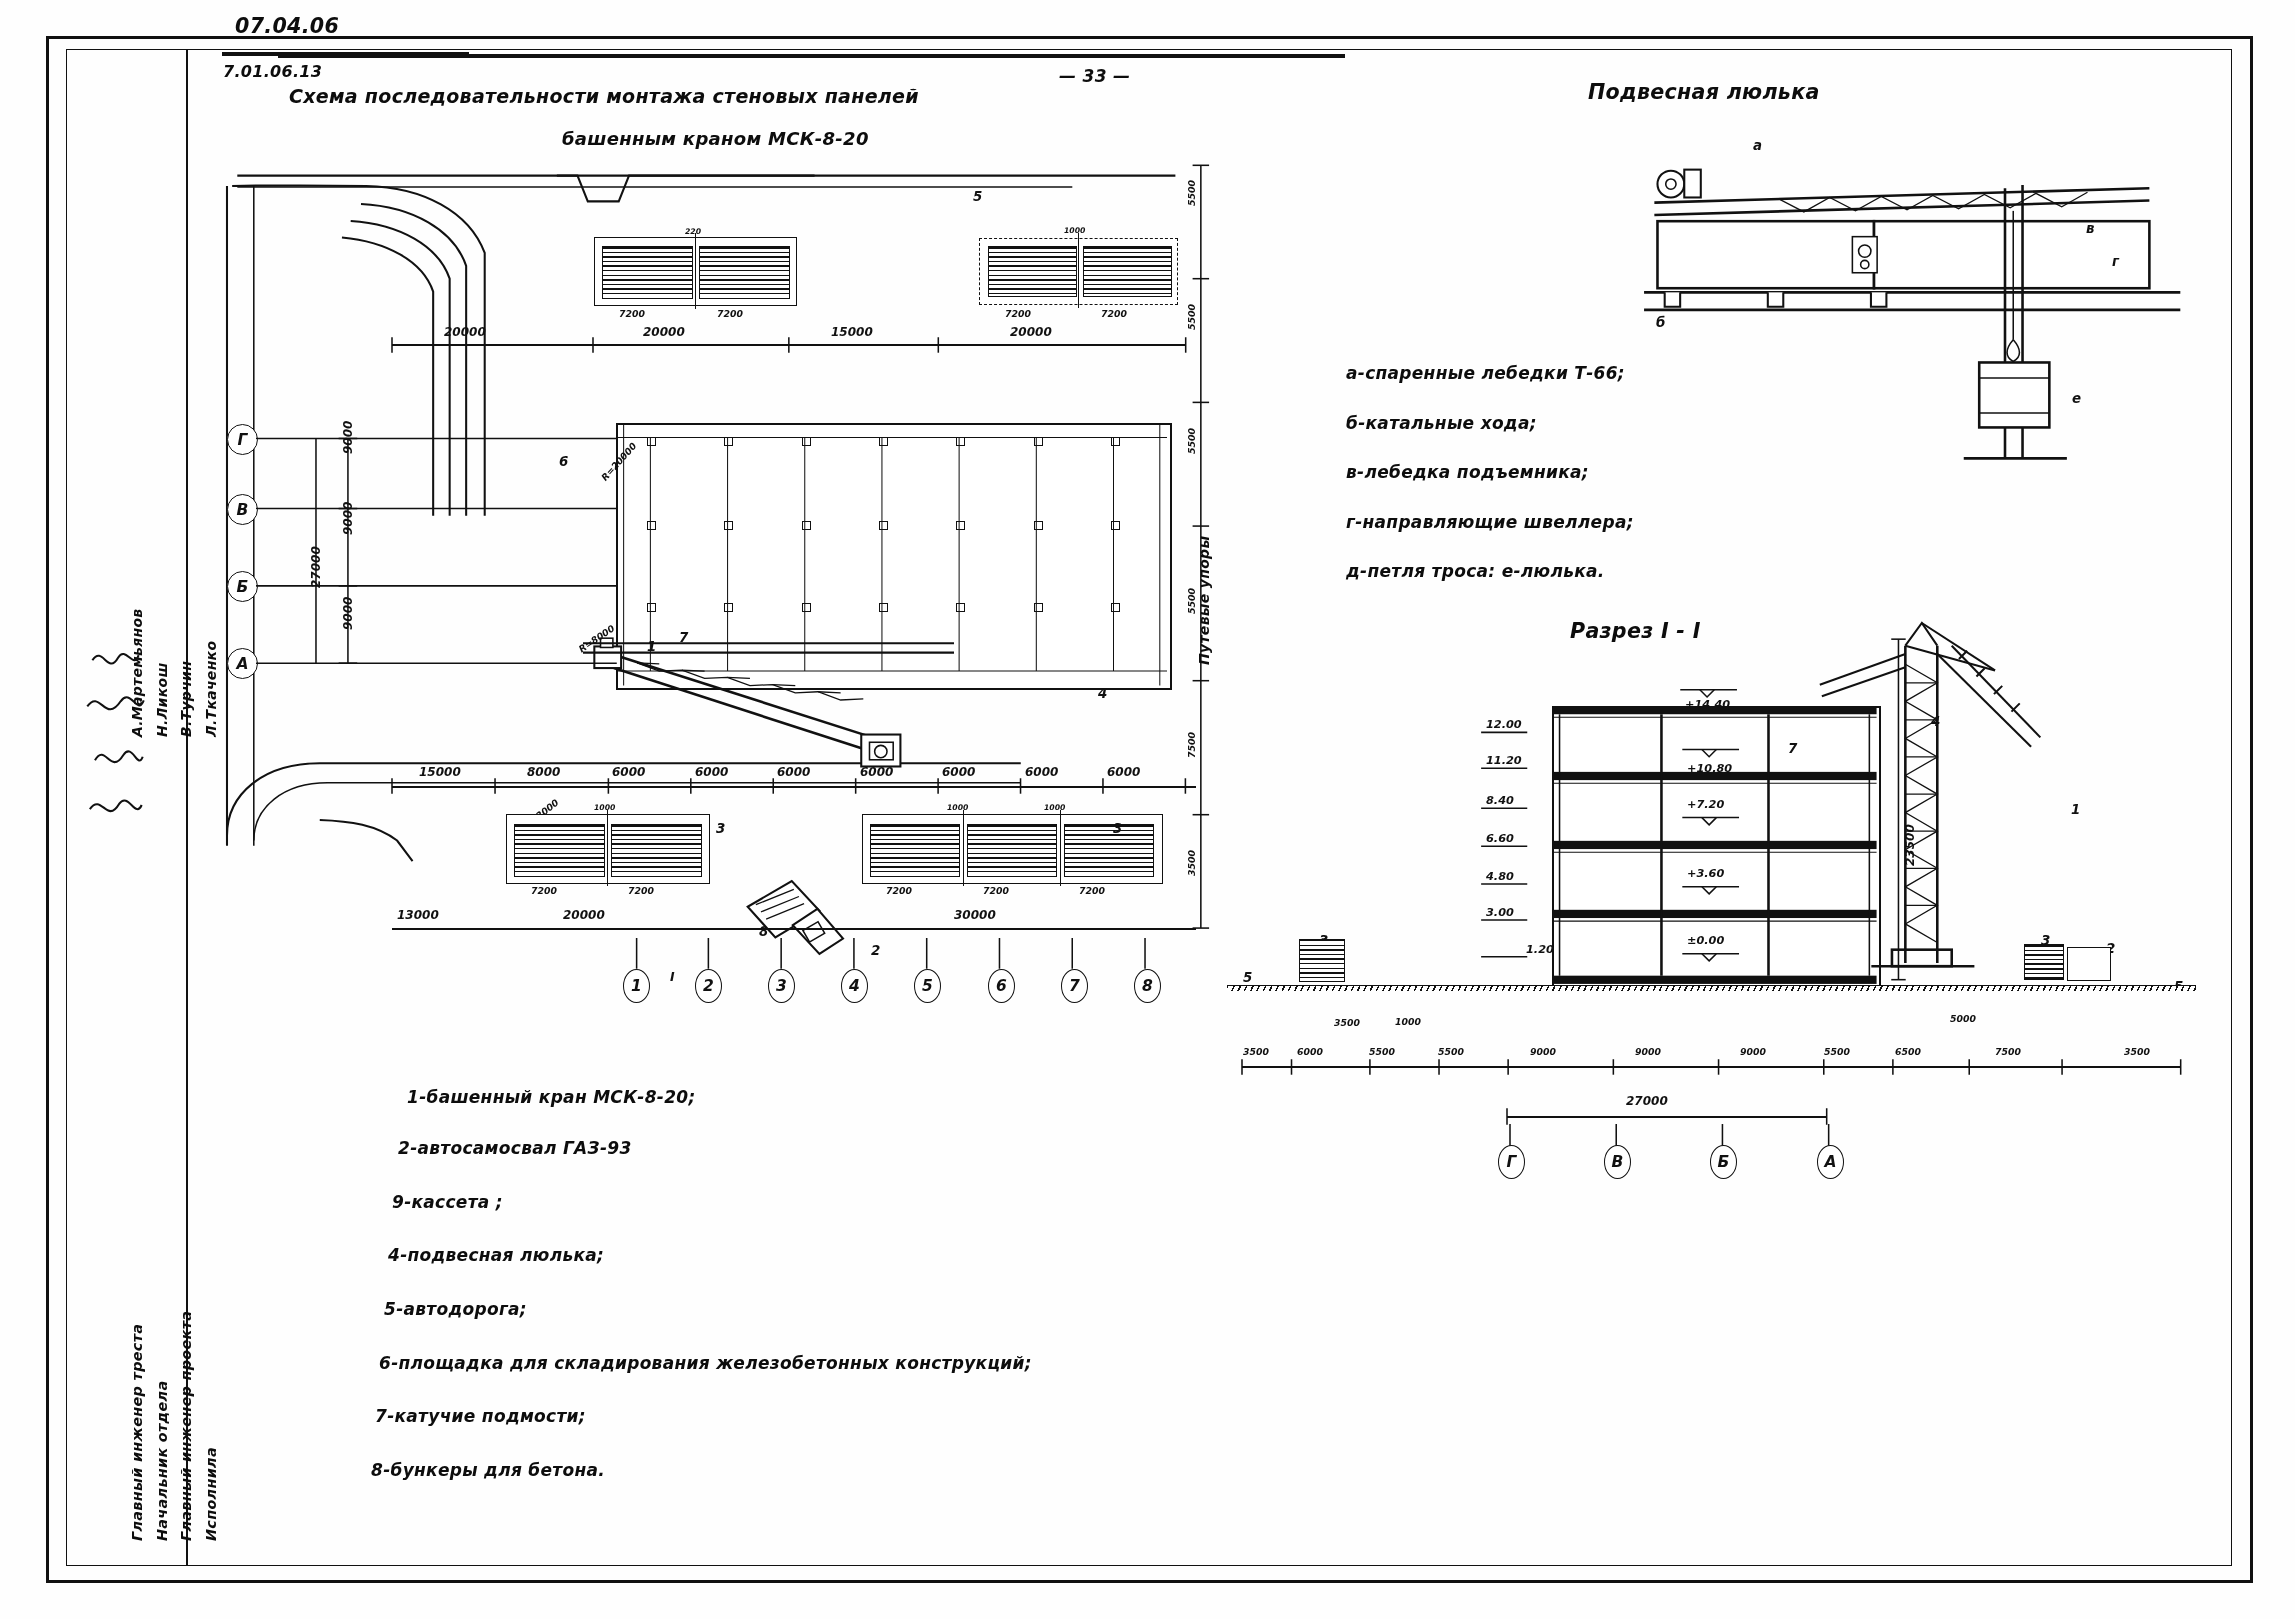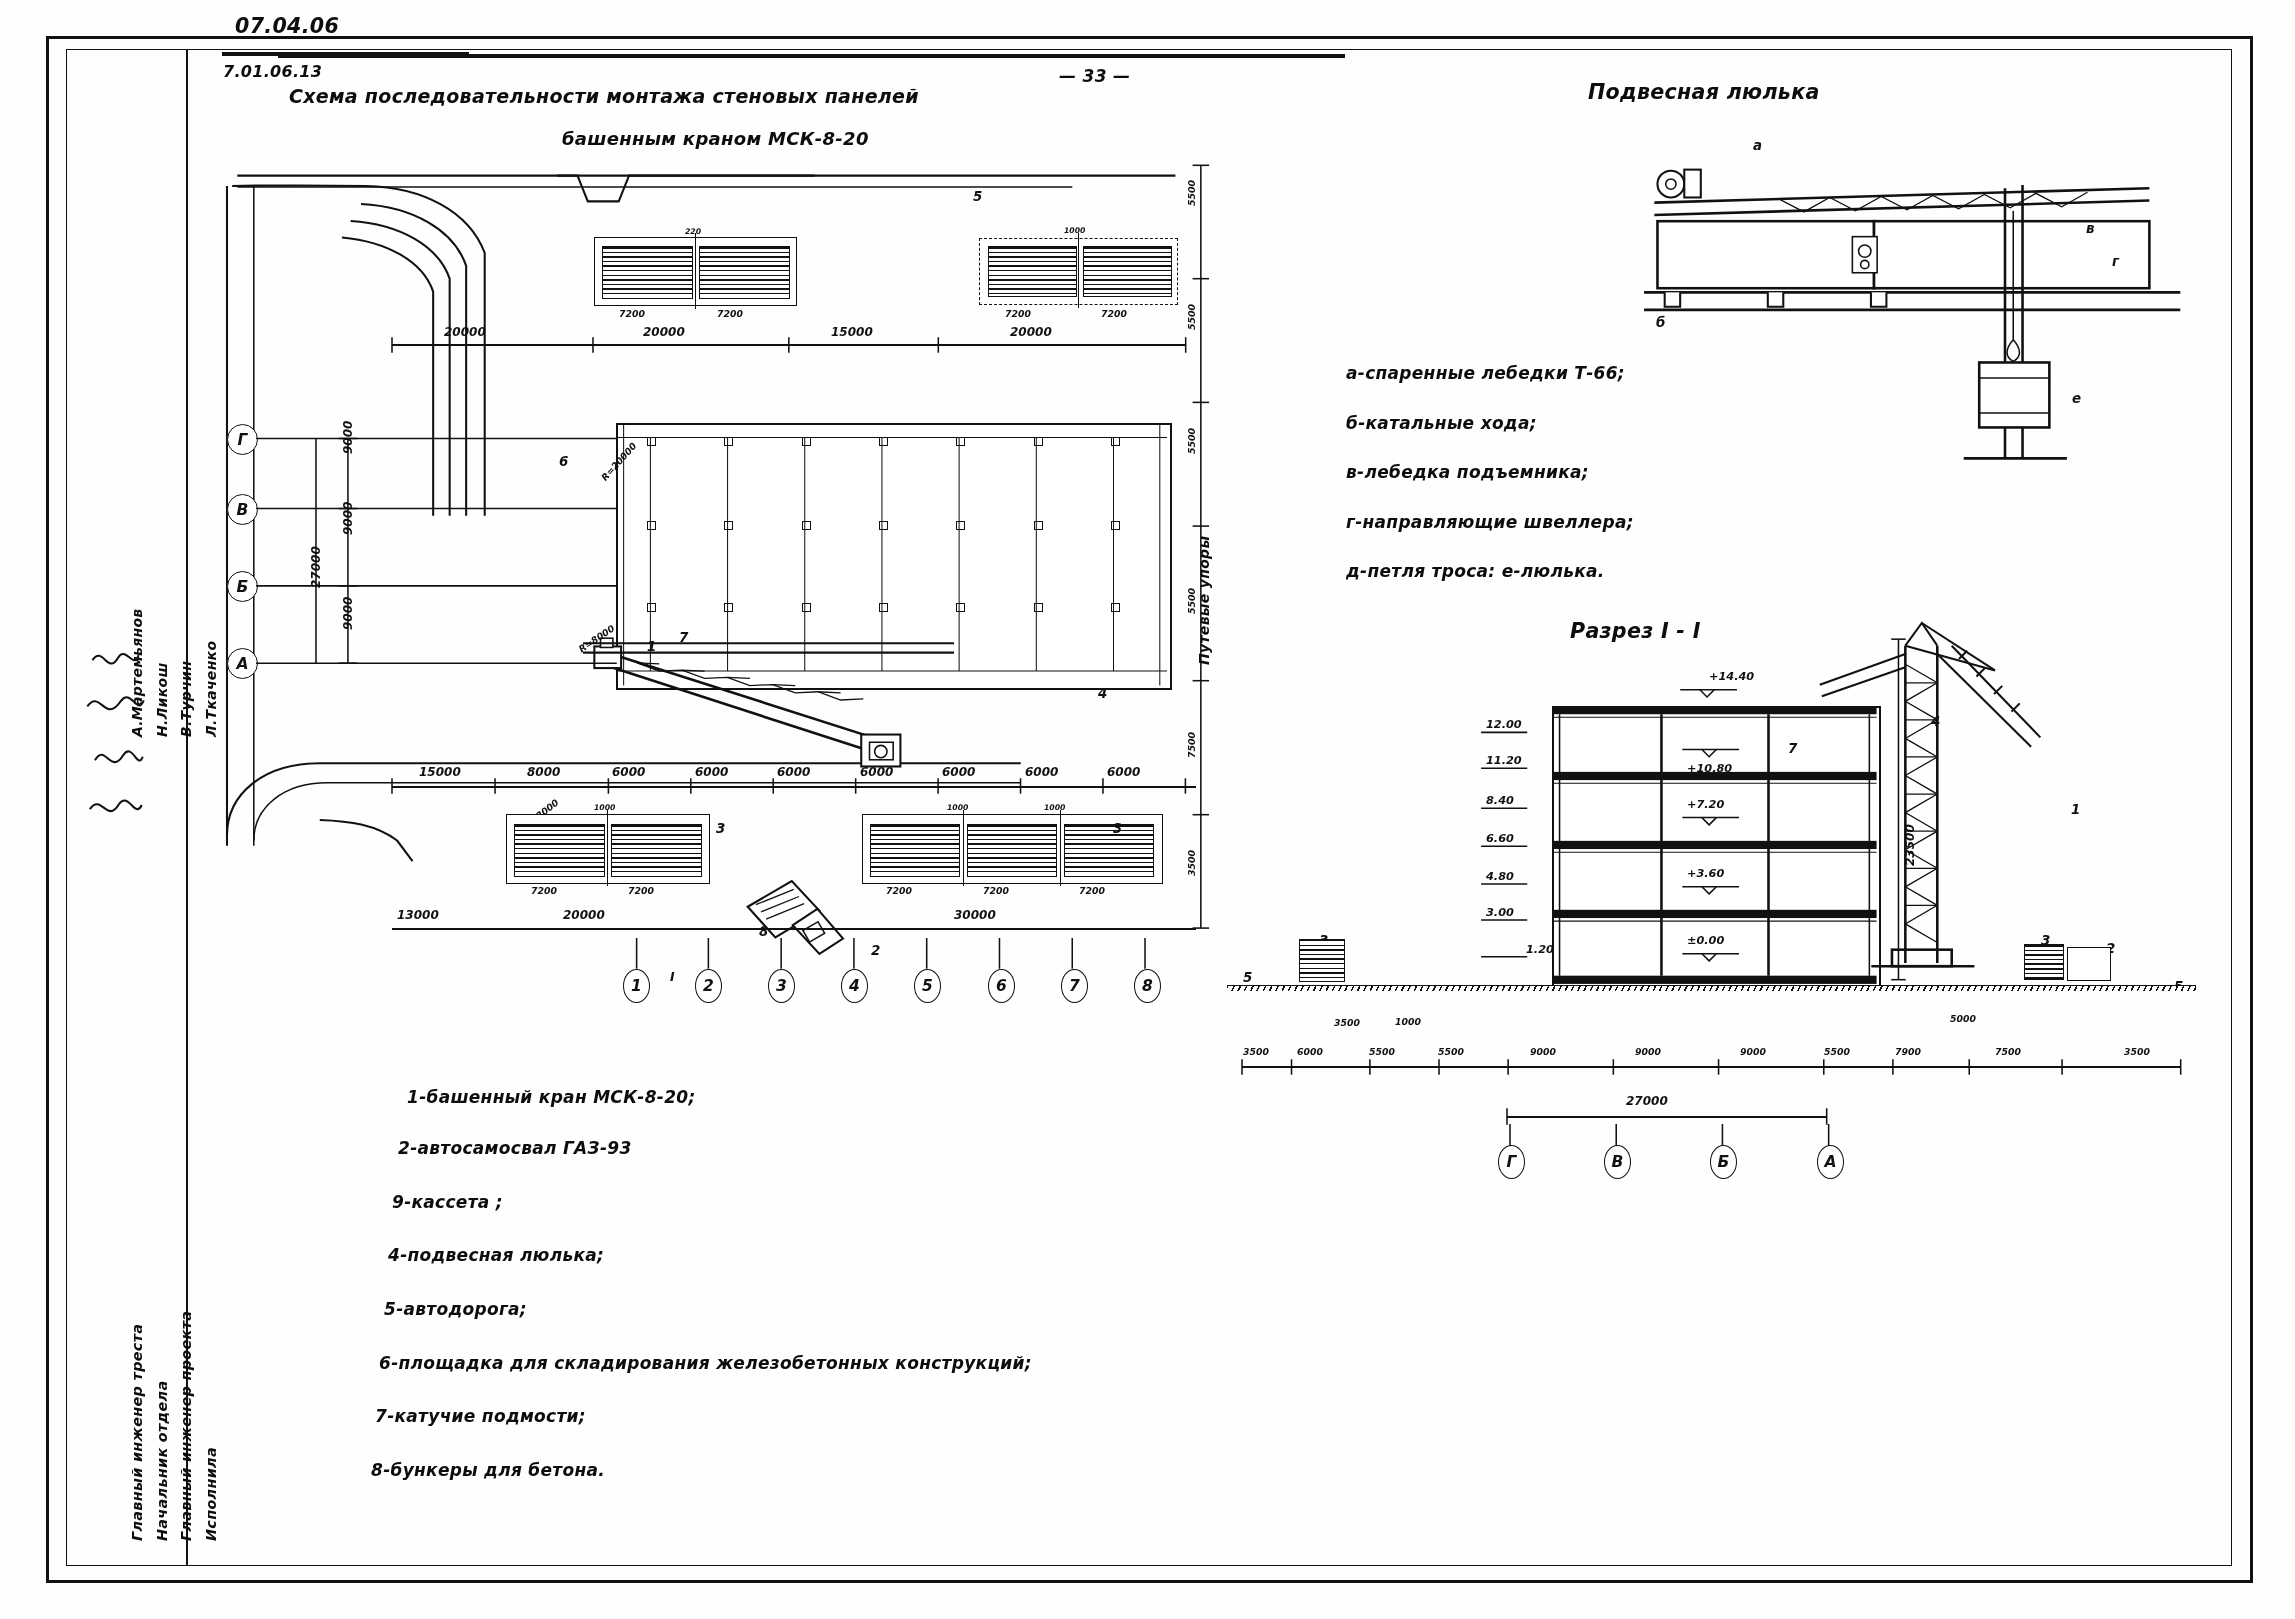--- a/index.html
+++ b/index.html
@@ -488,21 +488,21 @@
       <line x1="420" y1="16" x2="420" y2="524"></line>
     </g>
 
     <g stroke="#111" stroke-width="3" fill="none">
       <line x1="14" y1="16" x2="14" y2="524"></line>
       <line x1="616" y1="16" x2="616" y2="524"></line>
     </g>
   </svg>
 
   <div>
-    <div class="elev-mark" style="left:1685px;top:670px;margin-left:24px;">+14.40</div>
+    <div class="elev-mark" style="left:1685px;top:698px;">+14.40</div>
     <div class="elev-mark" style="left:1687px;top:730px;margin-top:32px;">+10.80</div>
     <div class="elev-mark" style="left:1687px;top:798px;">+7.20</div>
     <div class="elev-mark" style="left:1687px;top:867px;">+3.60</div>
     <div class="elev-mark" style="left:1687px;top:934px;">±0.00</div>
   </div>
   <svg style="left:1675px;top:665px;width:93px;height:299px;" viewBox="0 0 180 580" width="93" height="299">
     <g stroke="#111" stroke-width="3" fill="none">
       <line x1="10" y1="48" x2="120" y2="48"></line>
         <path d="M48,48 L62,62 L76,48"></path>
       <line x1="14" y1="164" x2="124" y2="164"></line>
@@ -623,21 +623,21 @@
     </g>
   </svg>
   <div class="abs dim-sm" style="left:1243px;top:1046px;">3500</div>
   <div class="abs dim-sm" style="left:1297px;top:1046px;">6000</div>
   <div class="abs dim-sm" style="left:1369px;top:1046px;">5500</div>
   <div class="abs dim-sm" style="left:1438px;top:1046px;">5500</div>
   <div class="abs dim-sm" style="left:1530px;top:1046px;">9000</div>
   <div class="abs dim-sm" style="left:1635px;top:1046px;">9000</div>
   <div class="abs dim-sm" style="left:1740px;top:1046px;">9000</div>
   <div class="abs dim-sm" style="left:1824px;top:1046px;">5500</div>
-  <div class="abs dim-sm" style="left:1895px;top:1046px;">7900</div>
+  <div class="abs dim-sm" style="left:1895px;top:1046px;">6500</div>
   <div class="abs dim-sm" style="left:1995px;top:1046px;">7500</div>
   <div class="abs dim-sm" style="left:2124px;top:1046px;">3500</div>
 
   <div class="abs dim-sm" style="left:1334px;top:1017px;">3500</div>
   <div class="abs dim-sm" style="left:1395px;top:1016px;">1000</div>
   <div class="abs dim-sm" style="left:1950px;top:1013px;">5000</div>
 
   <div class="ln ln-h" style="left:1507px;top:1116px;width:320px;height:1.5px;"></div>
   <svg style="left:1507px;top:1104px;width:330px;height:25px;" viewBox="0 0 640 48" width="330" height="25">
     <g stroke="#111" stroke-width="3">

